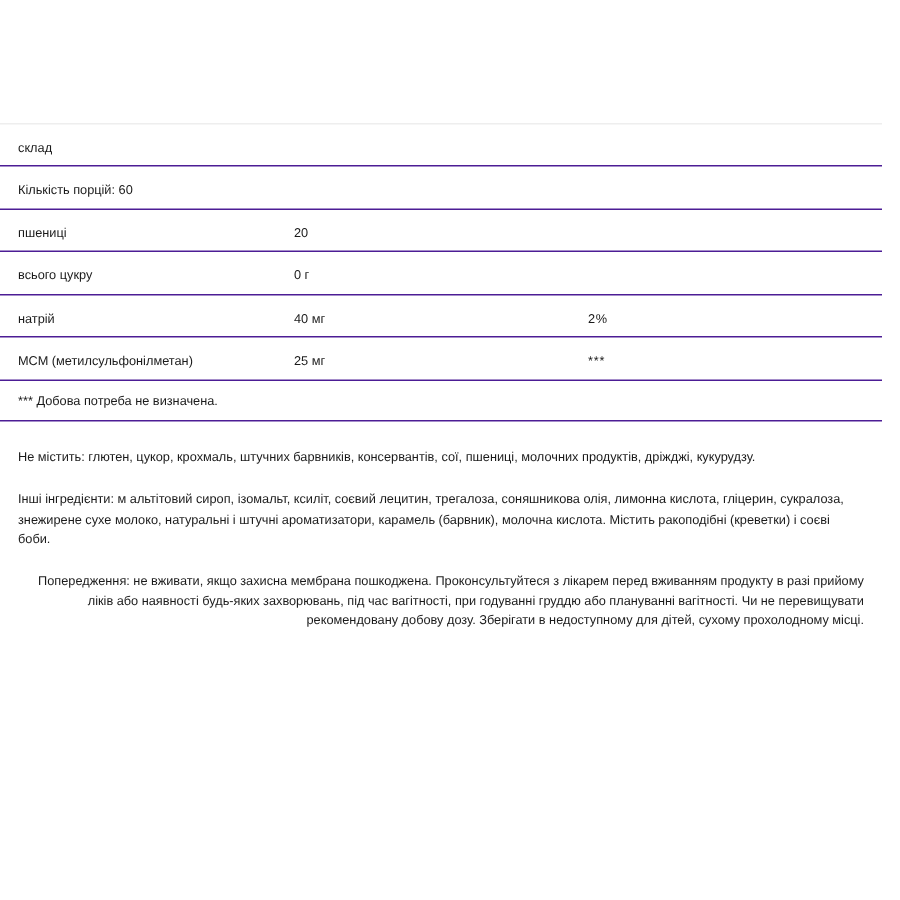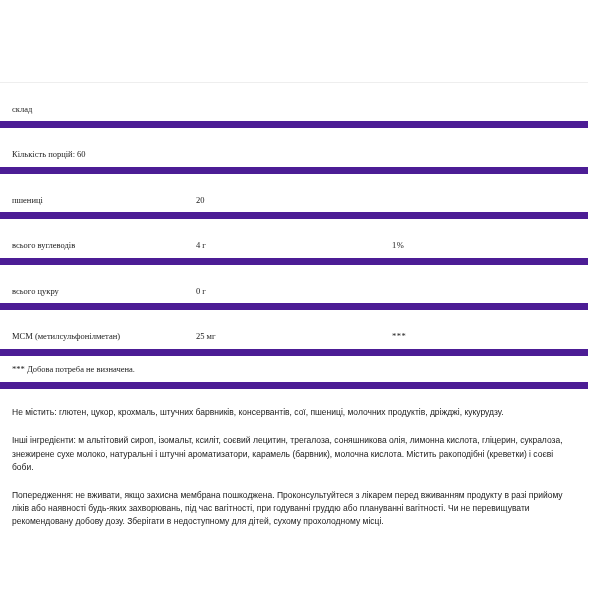--- a/index.html
+++ b/index.html
@@ -28,25 +28,24 @@
   .facts {
     margin-top: 82px;
     width: 588px;
     border-collapse: collapse;
     table-layout: fixed;
   }
   .facts td {
     font-size: 8.5px;
     line-height: 1.35;
     color: #1a1a1a;
-    padding: 21px 0 6px 12px;
-    border-bottom: 7px solid #4c1d95;
+    padding: 10px 0 6px 12px;
+    border-bottom: 1px solid #4c1d95;
     vertical-align: top;
     font-weight: 400;
-    font-family: Liberation Serif, serif;
   }
   .facts tr:first-child td {
     border-top: 1px solid #eeeeee;
   }
 
   .col-name  { width: 422px; }
   .col-amt   { width: 84px; padding-left: 0 !important; }
   .col-dv    { width: 82px; padding-left: 0 !important; }
 
   .hdr td {
@@ -76,21 +75,21 @@
     padding: 0 12px;
     margin-top: 17px;
   }
   .para {
     font-size: 8.5px;
     line-height: 1.55;
     color: #1a1a1a;
     margin: 0 0 15px 0;
     text-align: left;
   }
-  .para:last-child { margin-bottom: 13px; }
+  .para:last-child { margin-bottom: 13px; text-align: right; }
 </style>
 </head>
 <body>
 
 <div class="page">
 
   <table class="facts">
     <tbody>
       <tr>
         <td class="col-name" colspan="3">склад</td>
@@ -99,28 +98,28 @@
         <td class="col-name" colspan="3">Кількість порцій: 60</td>
       </tr>
 
 
       <tr>
         <td class="col-name">пшениці</td>
         <td class="col-amt">20</td>
         <td class="col-dv stars"></td>
       </tr>
       <tr>
-        <td class="col-name">всього вуглеводів</td>
-        <td class="col-amt">4 г</td>
-        <td class="col-dv stars">1%</td>
-      </tr>
-      <tr>
         <td class="col-name">всього цукру</td>
         <td class="col-amt">0 г</td>
         <td class="col-dv stars"></td>
+      </tr>
+      <tr>
+        <td class="col-name">натрій</td>
+        <td class="col-amt">40 мг</td>
+        <td class="col-dv stars">2%</td>
       </tr>
       <tr>
         <td class="col-name">МСМ (метилсульфонілметан)</td>
         <td class="col-amt">25 мг</td>
         <td class="col-dv stars">***</td>
       </tr>
 
       <tr class="note">
         <td class="col-name" colspan="3">*** Добова потреба не визначена.</td>
       </tr>

